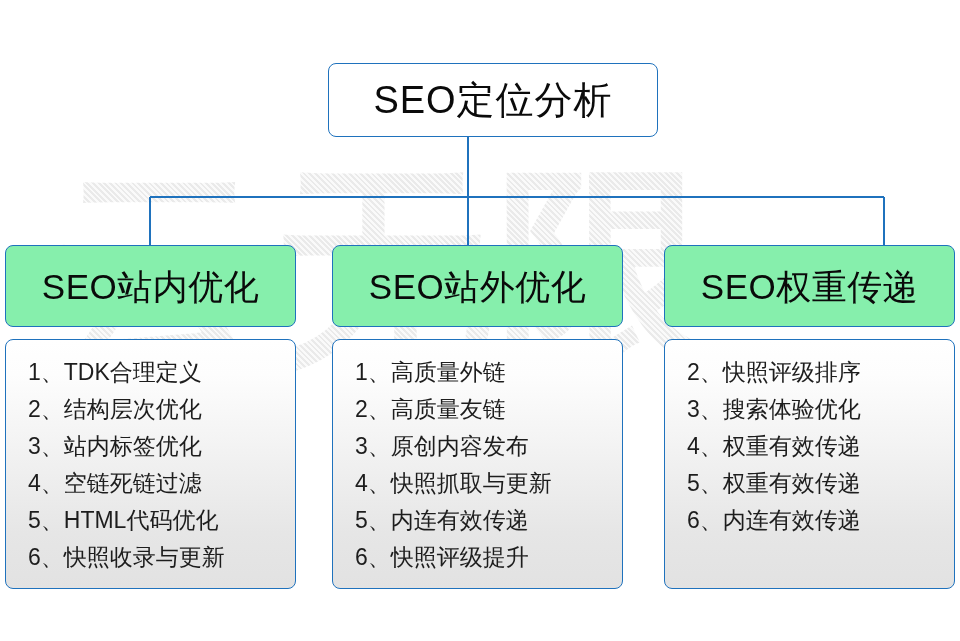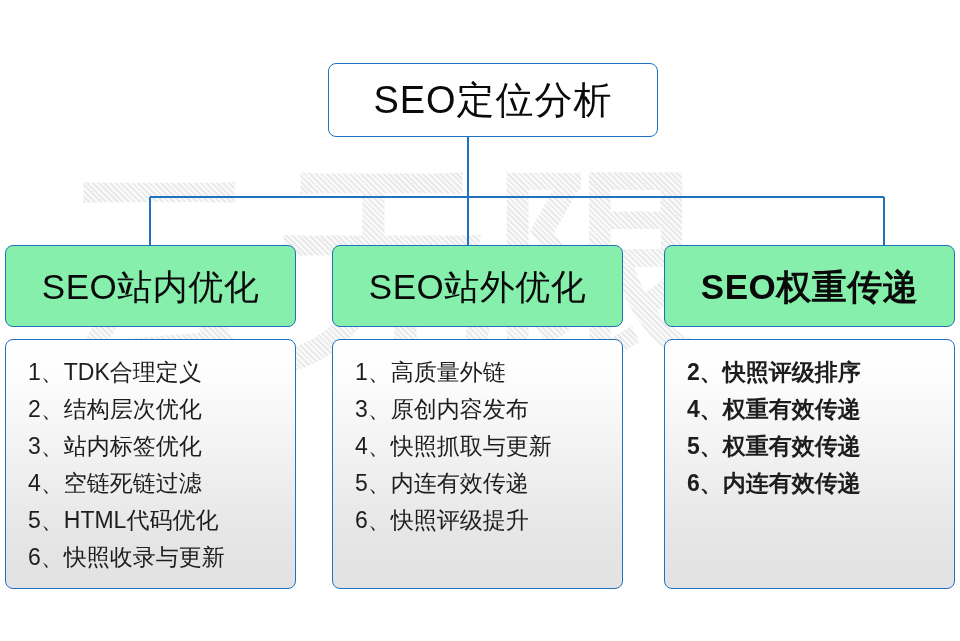--- a/index.html
+++ b/index.html
@@ -93,21 +93,21 @@
     height: 340px;
     z-index: 2;
   }
   .column {
     position: absolute;
     top: 0;
     width: 291px;
   }
   .column.c0 { left: 5px;   }
   .column.c1 { left: 332px; }
-  .column.c2 { left: 664px; font-weight: bold; }
+  .column.c2 { left: 664px; }
 
   .col-header {
     box-sizing: border-box;
     height: 82px;
     border: 1.6px solid #1f72bd;
     border-radius: 8px;
     background: #86efac;
     display: flex;
     align-items: center;
     justify-content: center;
@@ -195,35 +195,37 @@
       </div>
     </div>
 
     <div class="column c1">
       <div class="col-header">
         <span class="col-header-text">SEO站外优化</span>
       </div>
       <div class="col-body">
         <ul class="col-list">
           <li><span class="li-num">1、</span><span class="li-text">高质量外链</span></li>
+          <li><span class="li-num">2、</span><span class="li-text">高质量友链</span></li>
           <li><span class="li-num">3、</span><span class="li-text">原创内容发布</span></li>
           <li><span class="li-num">4、</span><span class="li-text">快照抓取与更新</span></li>
           <li><span class="li-num">5、</span><span class="li-text">内连有效传递</span></li>
           <li><span class="li-num">6、</span><span class="li-text">快照评级提升</span></li>
         </ul>
       </div>
     </div>
 
     <div class="column c2">
       <div class="col-header">
         <span class="col-header-text">SEO权重传递</span>
       </div>
       <div class="col-body">
         <ul class="col-list">
           <li><span class="li-num">2、</span><span class="li-text">快照评级排序</span></li>
+          <li><span class="li-num">3、</span><span class="li-text">搜索体验优化</span></li>
           <li><span class="li-num">4、</span><span class="li-text">权重有效传递</span></li>
           <li><span class="li-num">5、</span><span class="li-text">权重有效传递</span></li>
           <li><span class="li-num">6、</span><span class="li-text">内连有效传递</span></li>
         </ul>
       </div>
     </div>
 
   </div>
 </div>
 

